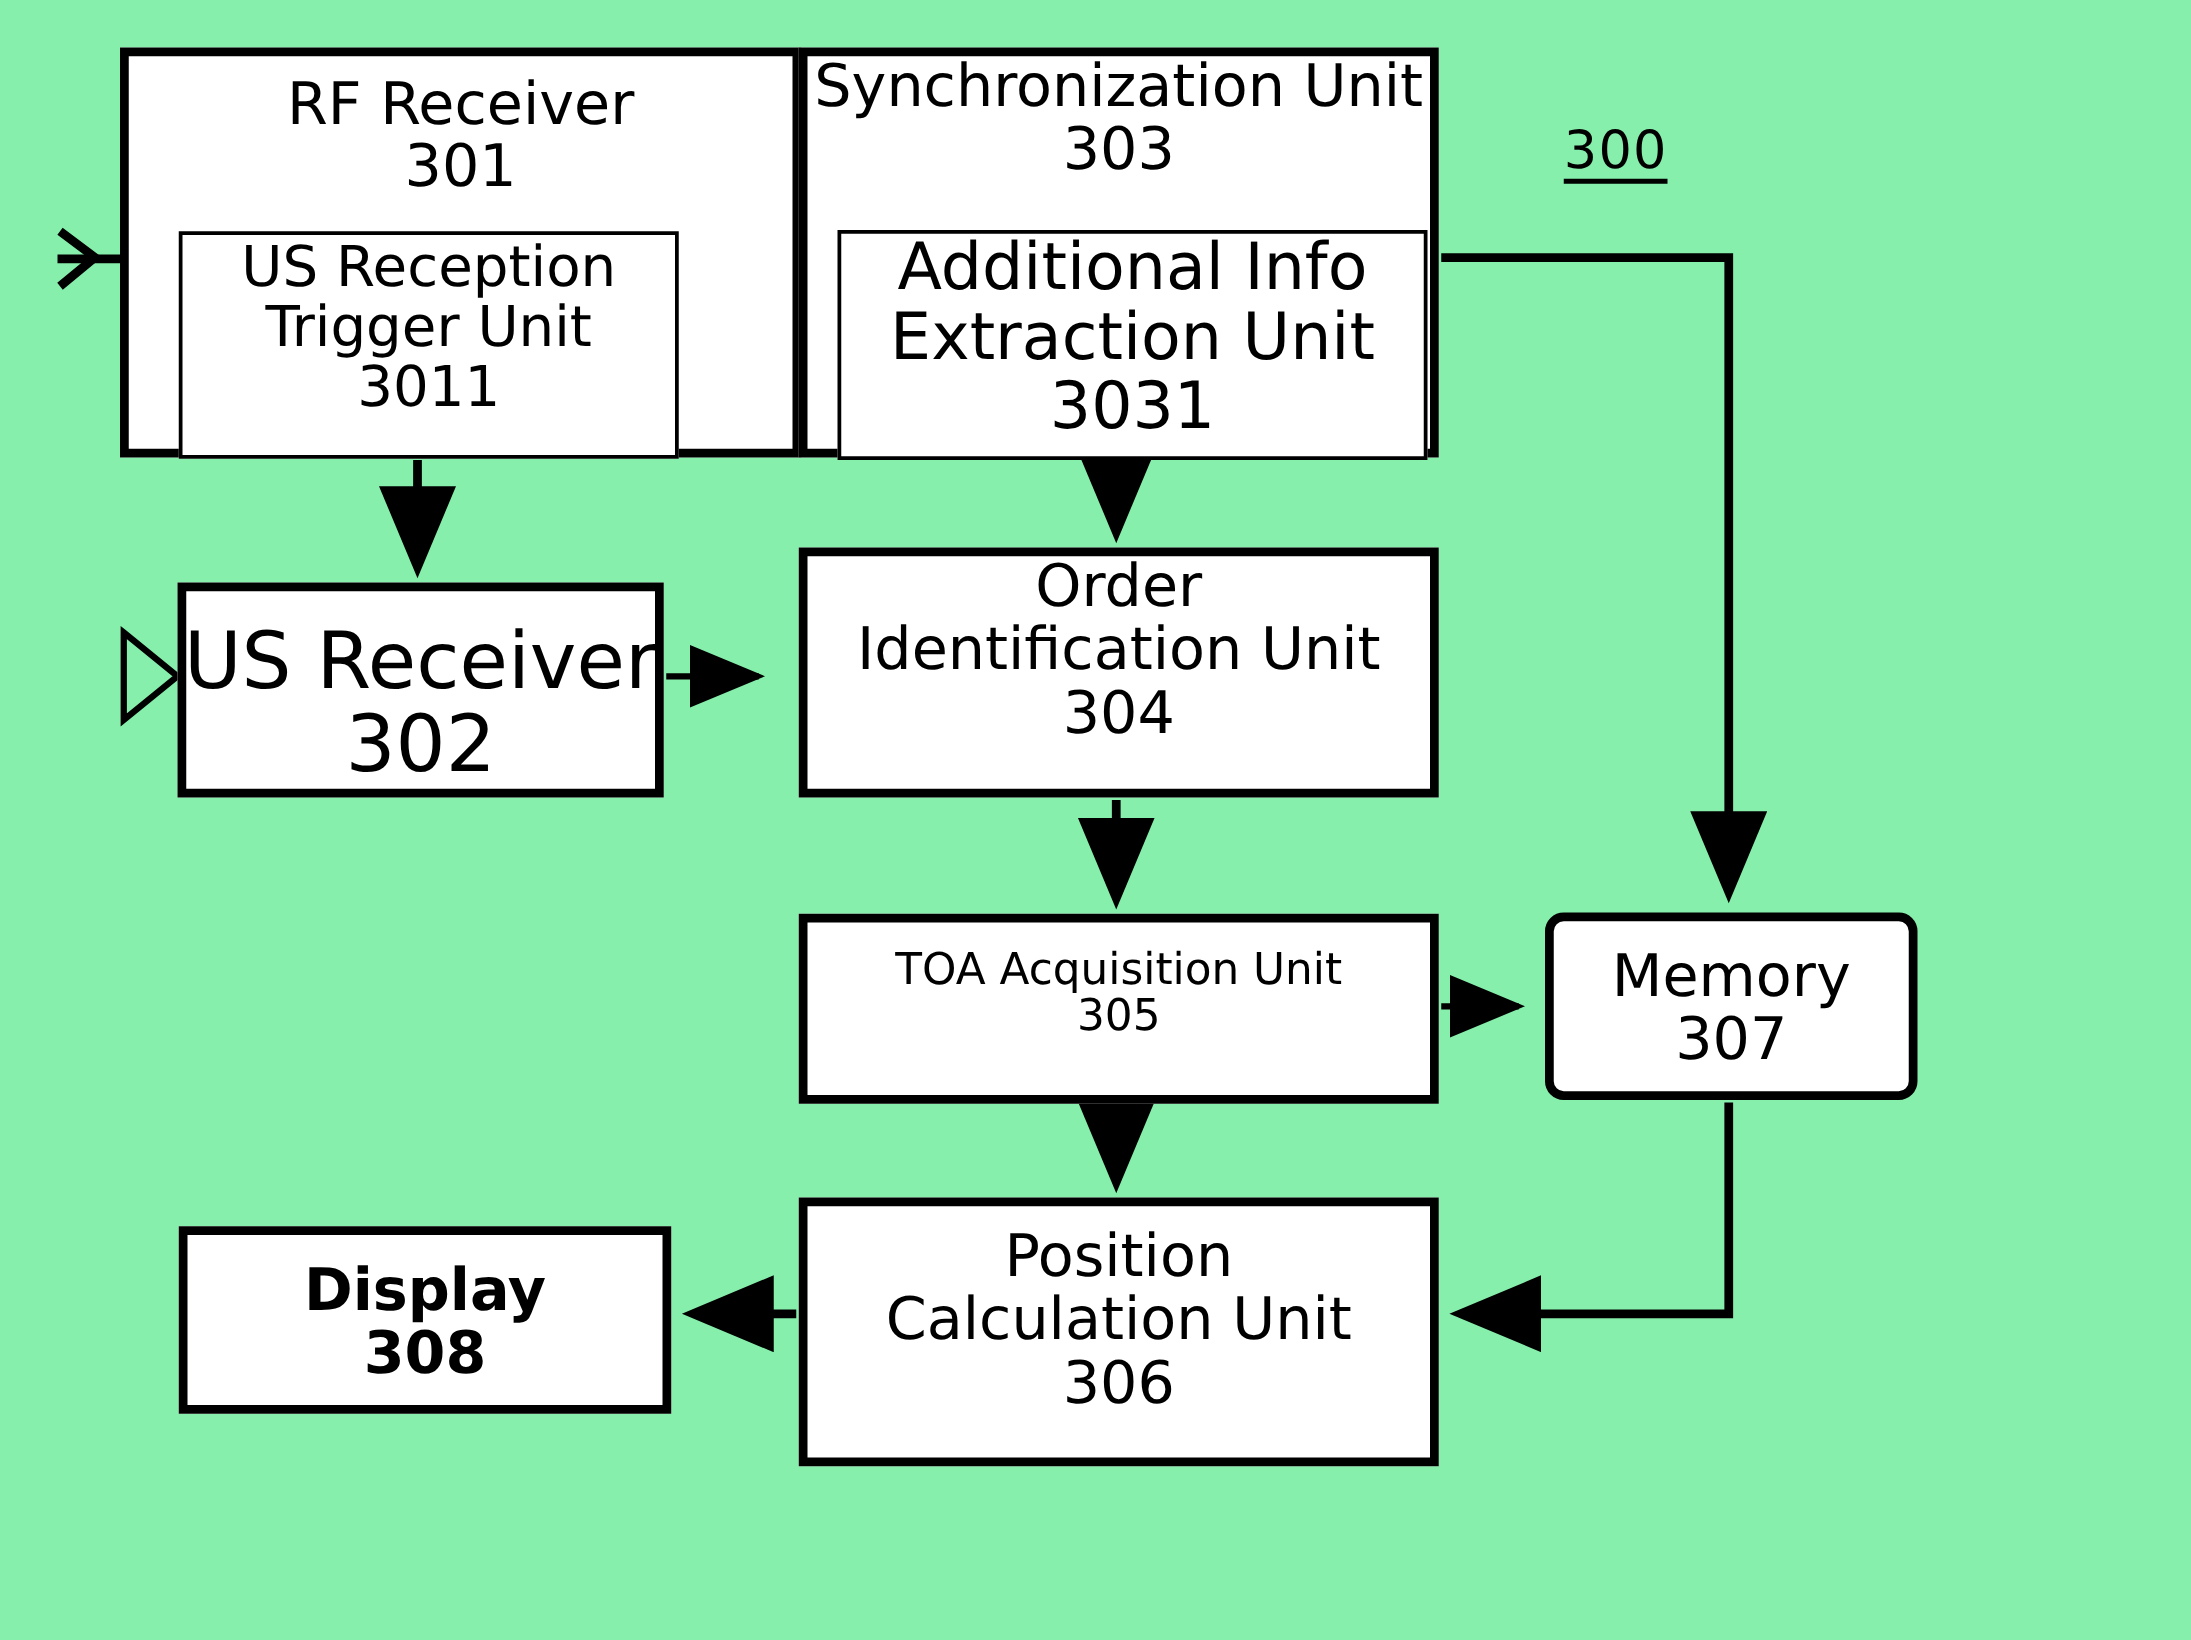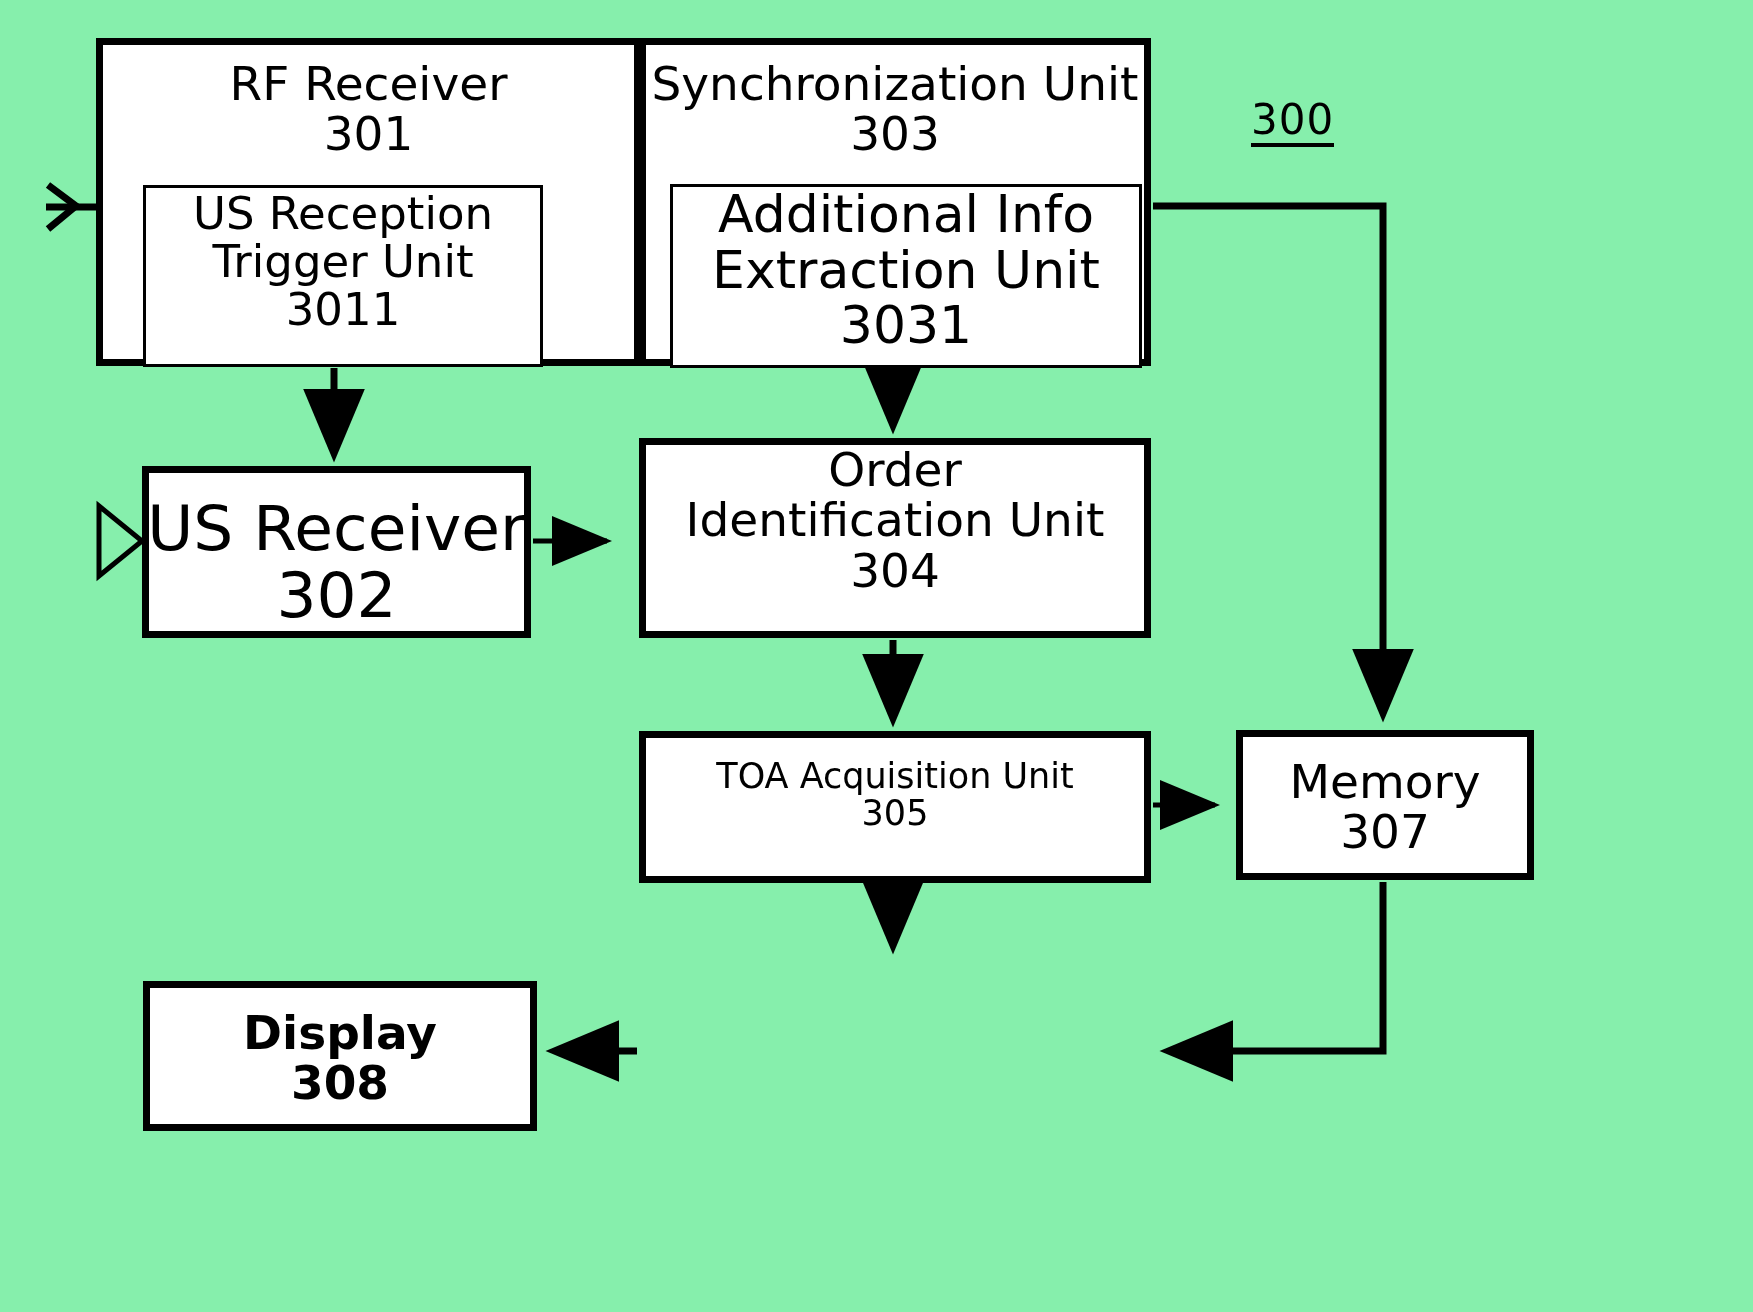--- a/index.html
+++ b/index.html
@@ -52,26 +52,26 @@
     color: #000000;
     font-size: 42px;
     letter-spacing: 1px;
     border-bottom: 4px solid #000000;
     padding-bottom: 2px;
     line-height: 1;
   }
   
   #box-rf          { left: 96px;   top: 38px;   width: 545px;  height: 328px; font-size: 47px; padding-top: 14px; }
   #box-rf-inner    { left: 40px;   top: 140px;  width: 400px;  height: 182px; font-size: 45px; padding-top: 2px; }
-  #box-sync        { left: 639px;  top: 38px;   width: 512px;  height: 328px; font-size: 47px; padding-top: 14px; }
+  #box-sync        { left: 639px;  top: 38px;   width: 512px;  height: 328px; font-size: 47px; }
   #box-sync-inner  { left: 24px;   top: 139px;  width: 472px;  height: 184px; font-size: 52px; padding-top: 0px; }
   #box-usrx        { left: 142px;  top: 466px;  width: 389px;  height: 172px; font-size: 63px; padding-top: 22px; }
   #box-order       { left: 639px;  top: 438px;  width: 512px;  height: 200px; font-size: 47px; }
   #box-toa         { left: 639px;  top: 731px;  width: 512px;  height: 152px; font-size: 35px; padding-top: 20px; }
-  #box-memory      { left: 1236px; top: 730px;  width: 298px;  height: 150px; font-size: 47px; padding-top: 20px; }
+  #box-memory      { left: 1236px; top: 730px;  width: 298px;  height: 150px; font-size: 47px; padding-top: 20px; border-radius: 15px; }
   #box-position    { left: 639px;  top: 958px;  width: 512px;  height: 215px; font-size: 47px; padding-top: 16px; }
   #box-display     { left: 143px;  top: 981px;  width: 394px;  height: 150px; font-size: 47px; padding-top: 20px; font-weight: bold; }
   #fig-300         { left: 1251px; top: 99px; }
 </style>
 </head>
 <body>
 
 <div id="canvas">
 
   <svg id="svg-layer" viewBox="0 0 1753 1312" xmlns="http://www.w3.org/2000/svg">
@@ -164,20 +164,27 @@
     </div>
   </div>
 
   <div class="box" id="box-memory">
     <div class="box-lines">
       <span class="box-line">Memory</span>
       <span class="box-line">307</span>
     </div>
   </div>
 
+  <div class="box" id="box-position">
+    <div class="box-lines">
+      <span class="box-line">Position</span>
+      <span class="box-line">Calculation Unit</span>
+      <span class="box-line">306</span>
+    </div>
+  </div>
 
   <div class="box" id="box-display">
     <div class="box-lines">
       <span class="box-line">Display</span>
       <span class="box-line">308</span>
     </div>
   </div>
 
   <div class="fig-label" id="fig-300">300</div>
 

